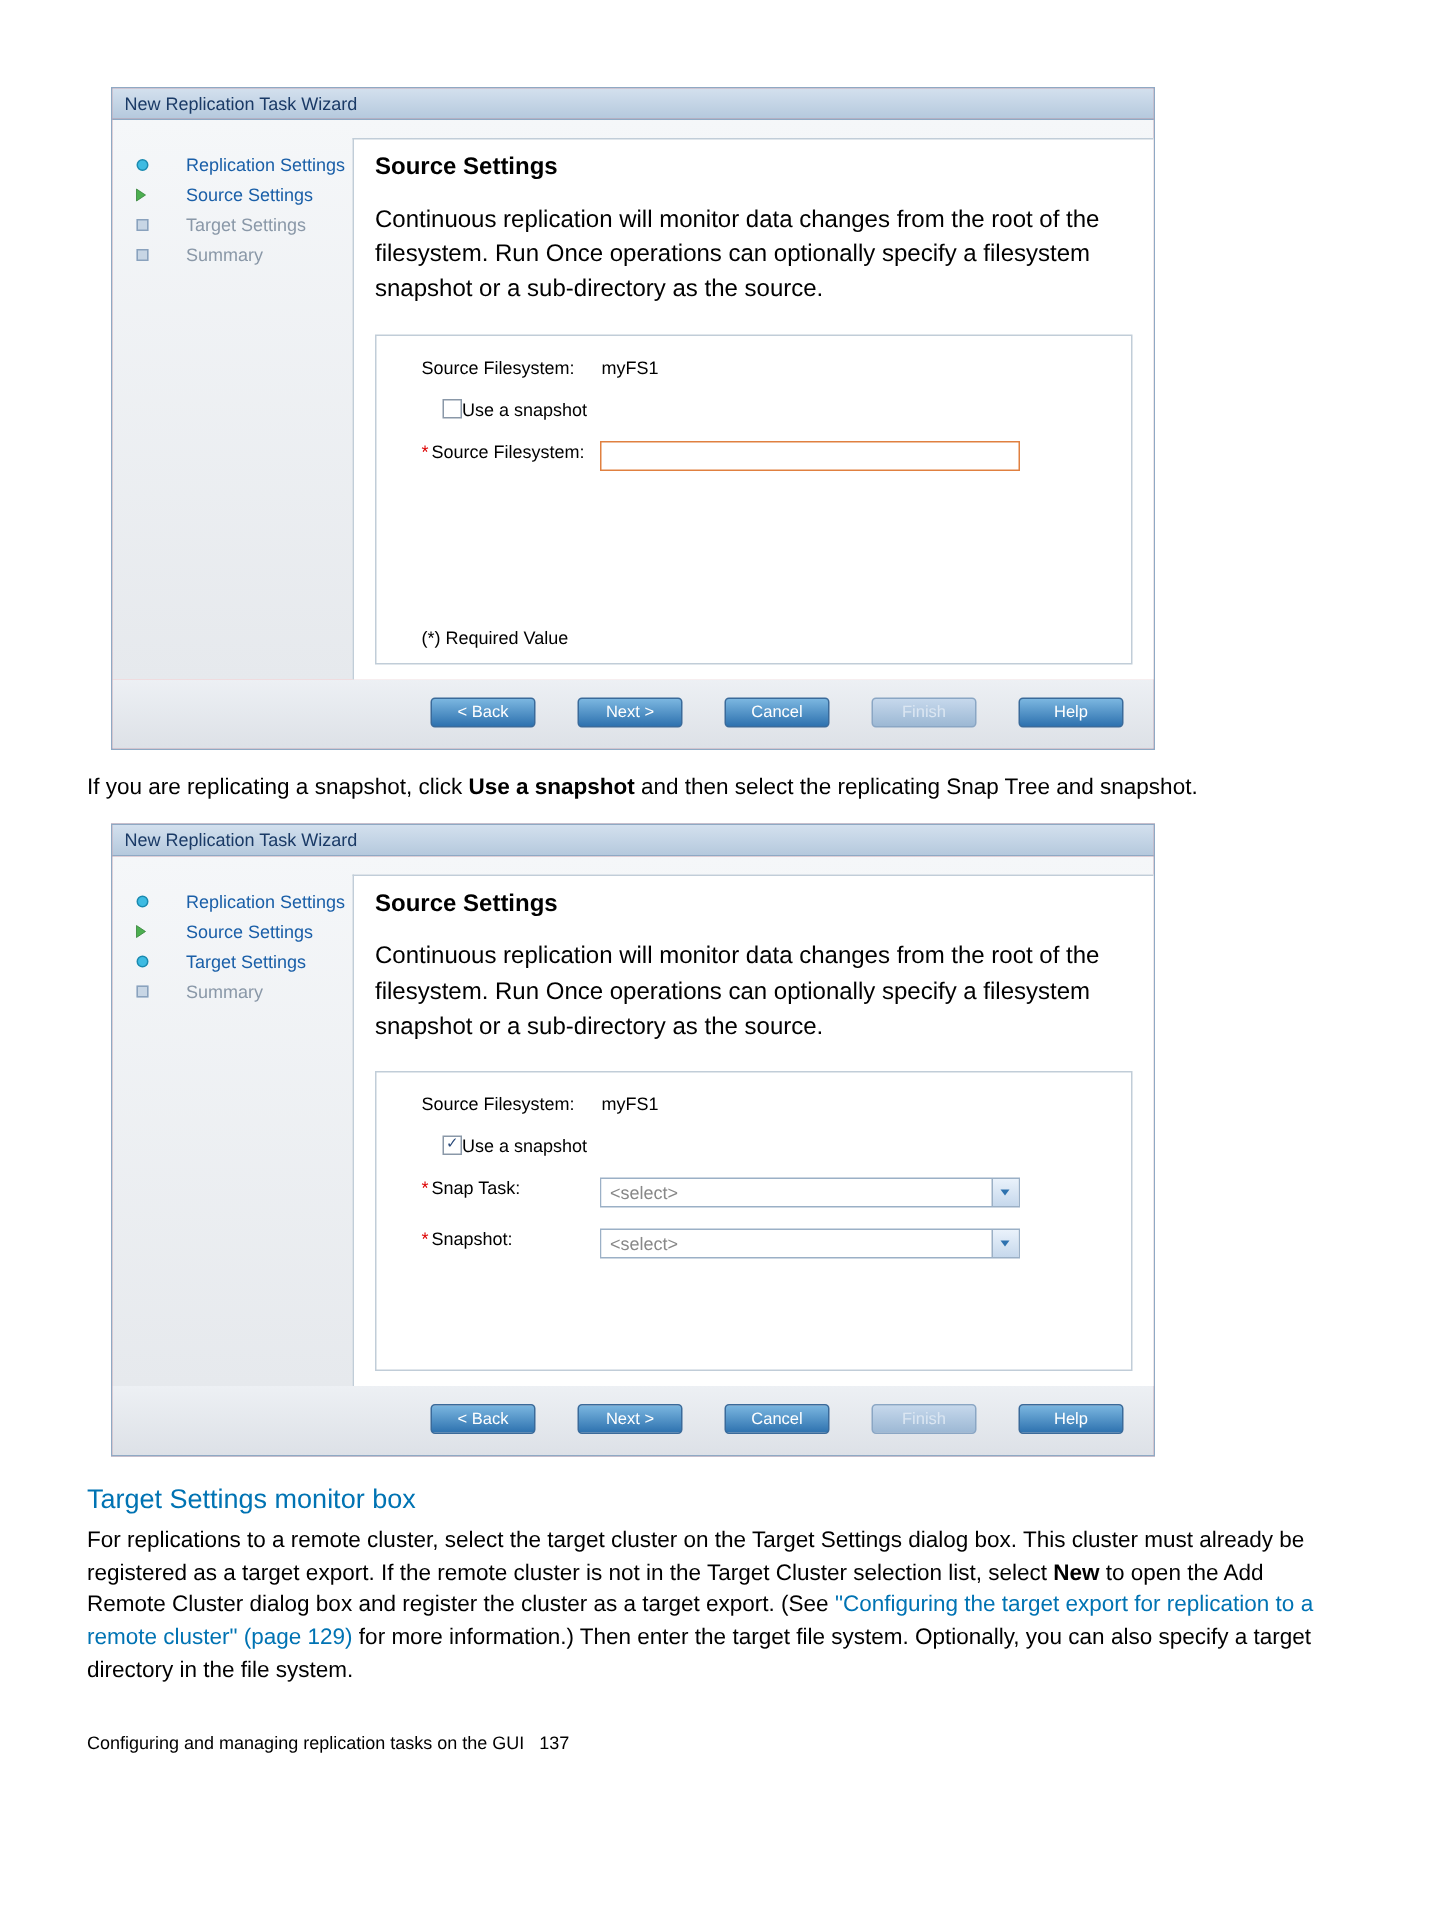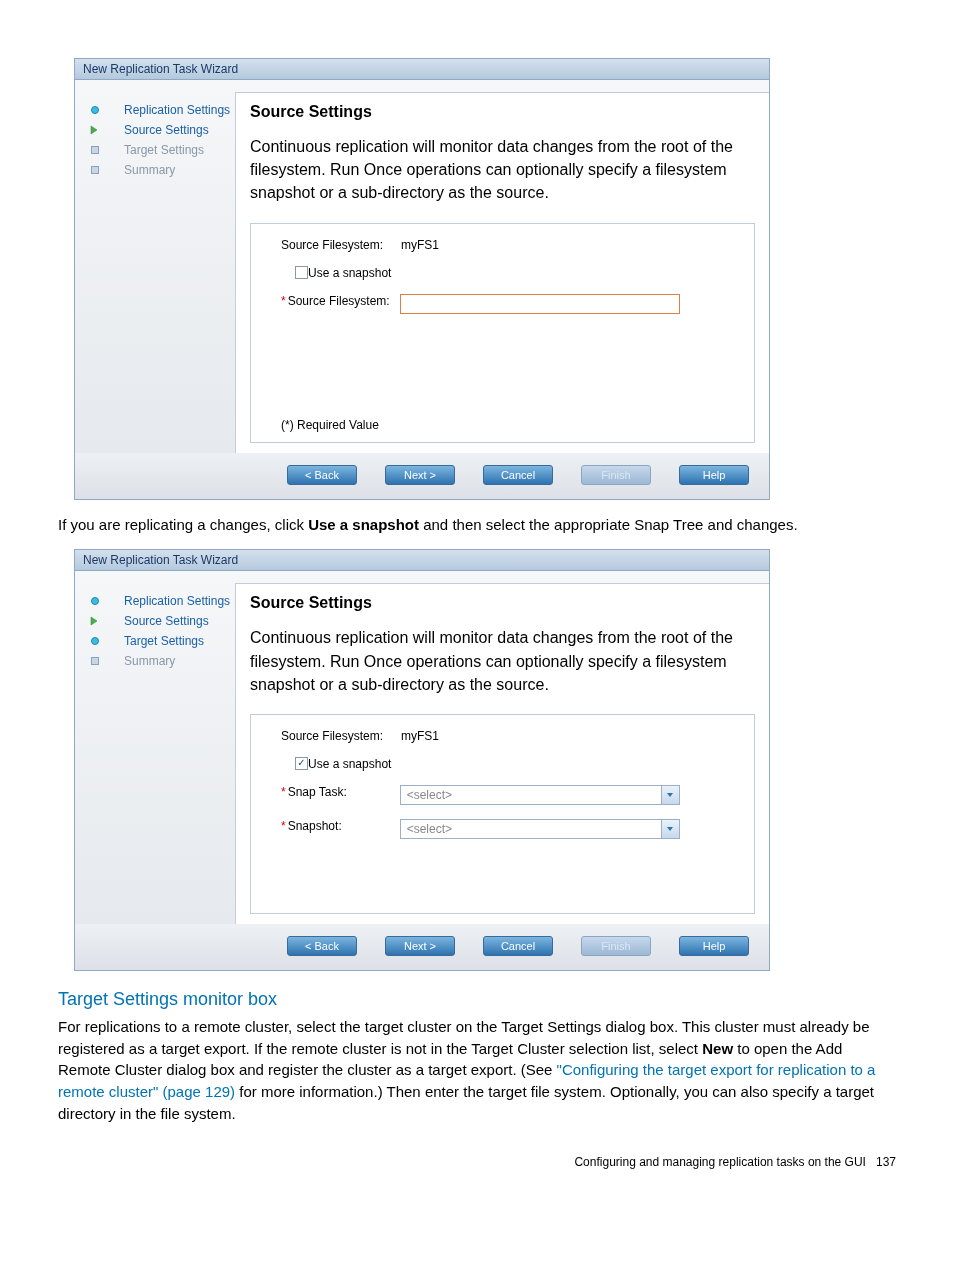--- a/index.html
+++ b/index.html
@@ -8,21 +8,21 @@
     padding: 58px 58px 40px 58px;
     font-family: Arial, Helvetica, sans-serif;
     background: #fff;
     color: #000;
     width: 954px;
   }
   .doc-text { font-size: 15px; line-height: 1.45; margin: 14px 0; }
   .doc-text b { font-weight: bold; }
   .section-heading { color: #0073b3; font-size: 18px; margin: 18px 0 6px 0; font-weight: normal; }
   .link { color: #0073b3; }
-  .footer { font-size: 12px; text-align: right; margin-top: 30px; }
+  .footer { font-size: 12px; margin-top: 30px; }
 
   
   .wizard {
     border: 1px solid #8fa9c4;
     width: 696px;
     margin-left: 16px;
     background: #fca5a5;
   }
   .wizard-title {
     background: linear-gradient(#d3e0ee, #b5c9dd);
@@ -198,21 +198,21 @@
     <div style="flex:1"></div>
     <span class="btn">&lt; Back</span>
     <span class="btn">Next &gt;</span>
     <span class="btn">Cancel</span>
     <span class="btn disabled">Finish</span>
     <span class="btn">Help</span>
   </div>
 </div>
 
 <p class="doc-text">
-  <span>If you are replicating a changes, click </span><b>Use a snapshot</b><span> and then select the appropriate Snap Tree and changes.</span>
+  <span>If you are replicating a snapshot, click </span><b>Use a snapshot</b><span> and then select the replicating Snap Tree and snapshot.</span>
 </p>
 
 <div class="wizard">
   <div class="wizard-title">New Replication Task Wizard</div>
   <div class="wizard-body">
     <div class="sidebar">
       <div class="sidebar-item">
         <span class="ico">
             <span class="ico-dot"></span>
           </span>

